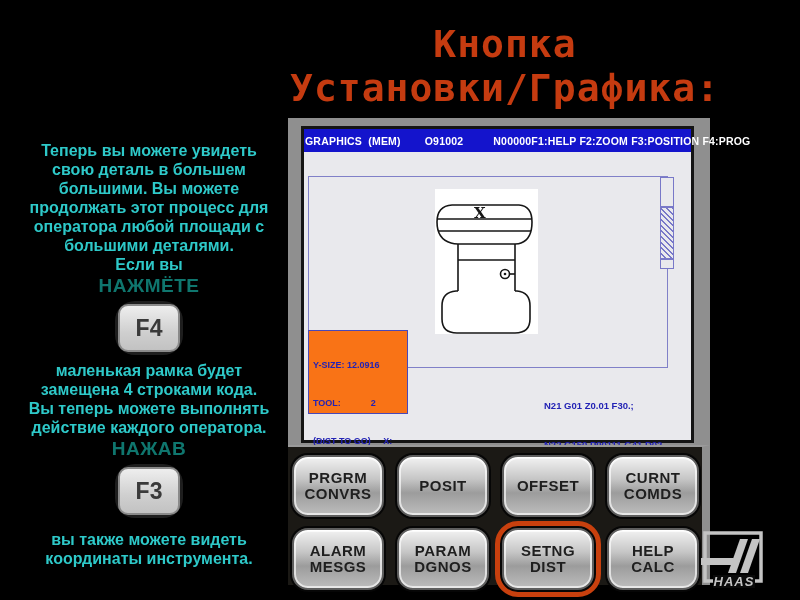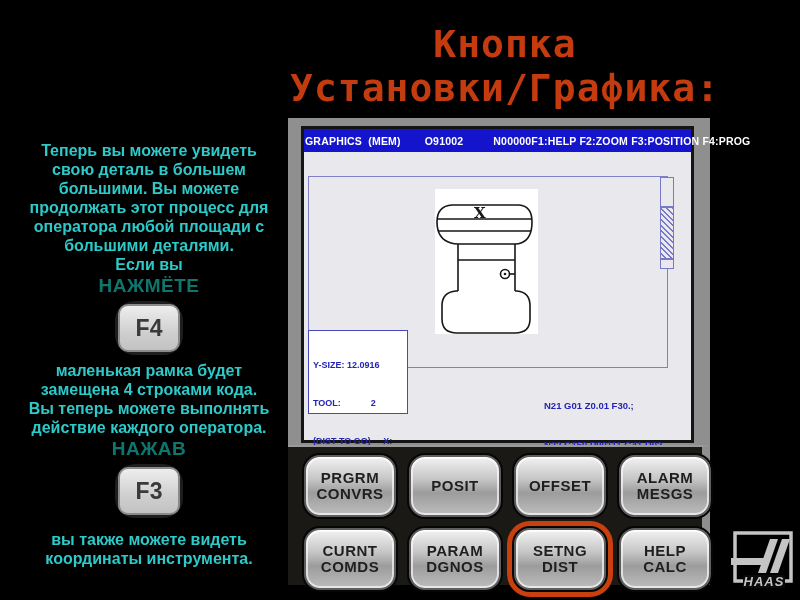--- a/index.html
+++ b/index.html
@@ -33,40 +33,40 @@
   .crtbody{position:absolute;left:0;right:0;top:23px;bottom:0;}
   .viewport{position:absolute;left:4px;top:24px;width:358px;height:190px;
             border:1px solid #8080c8;}
   .zoomind{position:absolute;left:356px;top:25px;width:14px;}
   .zoomind .seg{border:1px solid #7878c8;box-sizing:border-box;width:14px;background:#e9e9ed;}
   .seg.s1{height:30px;} 
   .seg.s2{height:52px;background:repeating-linear-gradient(45deg,#e9e9ed 0 2.5px,#7878c8 2.5px 4px);}
   .seg.s3{height:10px;}
   .part-canvas{position:absolute;left:131px;top:37px;width:103px;height:145px;background:#ffffff;}
   .statusbox{position:absolute;left:4px;top:178px;width:100px;height:84px;box-sizing:border-box;
-             background:#ffffff;border:1px solid #4848b8;padding:3px 0 0 4px;
+             background:#f97316;border:1px solid #4848b8;padding:3px 0 0 4px;
              color:#2323b5;font-size:9px;line-height:12.6px;font-weight:bold;white-space:pre;}
   .gcode{position:absolute;left:240px;top:221px;color:#2323b5;font-size:9.5px;
          line-height:13px;font-weight:bold;white-space:pre;}
 
   
   .panel{position:absolute;left:288px;top:445px;width:422px;height:140px;box-sizing:border-box;
          background:#1b1915;border-top:2px solid #9a9a9a;border-right:8px solid #8f8f8f;
          display:grid;grid-template-columns:repeat(4,92px);grid-auto-rows:62px;
-         gap:11px 13px;padding:8px 0 0 16px;}
+         gap:11px 13px;padding:8px 0 0 4px;}
   .btn{border-radius:16px;border:2px solid #5e5e5e;box-sizing:border-box;
        background:linear-gradient(180deg,#f2f2f2 0%,#c6c6c6 38%,#9c9c9c 62%,#bdbdbd 100%);
        box-shadow:0 0 0 2px #060606, inset 0 1px 0 #ffffff, inset 0 0 0 2px rgba(255,255,255,.65);
        display:flex;flex-direction:column;align-items:center;justify-content:center;
        color:#1f1f1f;font-weight:bold;font-size:15px;line-height:16px;letter-spacing:.5px;
        cursor:pointer;}
   .btn.hl{outline:5px solid #c8400e;outline-offset:2px;}
 
   
-  .logo{position:absolute;left:731px;top:529px;width:64px;height:62px;}
+  .logo{position:absolute;left:701px;top:529px;width:64px;height:62px;}
 </style>
 </head>
 <body>
 
 <div class="title">
   <div>Кнопка</div>
   <div>Установки/Графика:</div>
 </div>
 
 <div class="left">
@@ -157,26 +157,26 @@
     <span>PRGRM</span>
     <span>CONVRS</span>
   </div>
   <div class="btn">
     <span>POSIT</span>
   </div>
   <div class="btn">
     <span>OFFSET</span>
   </div>
   <div class="btn">
+    <span>CURNT</span>
+    <span>COMDS</span>
+  </div>
+  <div class="btn">
     <span>ALARM</span>
     <span>MESGS</span>
-  </div>
-  <div class="btn">
-    <span>CURNT</span>
-    <span>COMDS</span>
   </div>
   <div class="btn">
     <span>PARAM</span>
     <span>DGNOS</span>
   </div>
   <div class="btn hl">
     <span>SETNG</span>
     <span>DIST</span>
   </div>
   <div class="btn">

